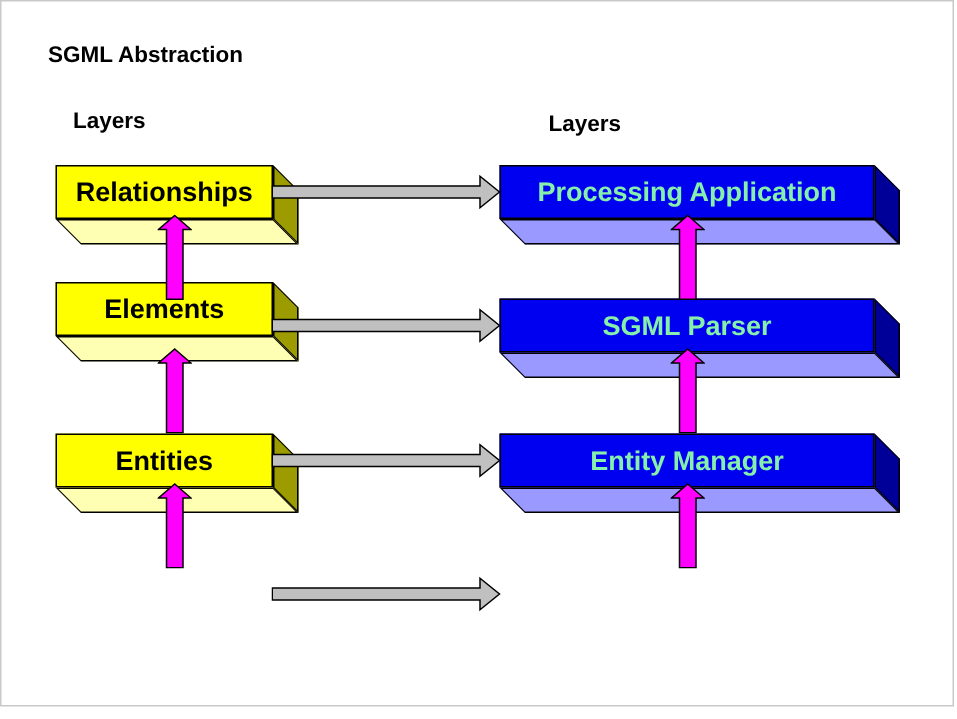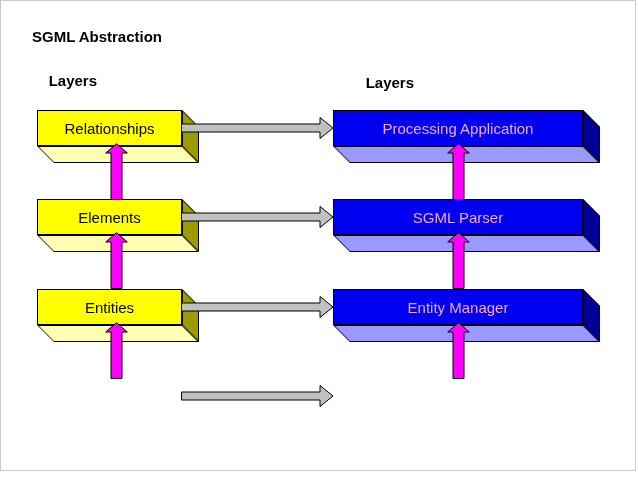--- a/index.html
+++ b/index.html
@@ -13,30 +13,30 @@
              color:#000; white-space:pre; }
   .heading-left  { left:32px;  top:26px; }
   .heading-right { left:349px; top:28px; }
 
   
   .box3d { position:absolute; width:145px; height:36px; }
   .box3d.wide { width:250px; }
   .face { position:absolute; border:1px solid #000; }
   .face-main { left:0; top:0; width:100%; height:100%; z-index:3;
                display:flex; align-items:center; justify-content:center;
-               font-weight:normal; font-size:15px; }
+               font-weight:bold; font-size:18px; }
   .face-right { left:100%; top:0; width:17px; height:100%; z-index:2;
                 transform:skewY(45deg); transform-origin:left top; }
   .face-bottom { left:0; top:100%; width:100%; height:17px; z-index:1;
                  transform:skewX(45deg); transform-origin:left top; }
 
   .yellow .face-main   { background:var(--yellow_main);   color:#000; }
   .yellow .face-right  { background:var(--yellow_side);  }
   .yellow .face-bottom { background:var(--yellow_bottom);}
-  .blue .face-main     { background:var(--blue_main);     color:#f9a8d4; }
+  .blue .face-main     { background:var(--blue_main);     color:#86efac; }
   .blue .face-right    { background:var(--blue_side);    }
   .blue .face-bottom   { background:var(--blue_bottom);  }
 
   .arrow { position:absolute; z-index:5; }
 </style>
 </head>
 <body>
 
 <div class="stage">
   <div class="frame"></div>
@@ -44,21 +44,21 @@
   <div class="heading heading-left"><span>SGML Abstraction</span><br>
     <span>Layers</span></div>
   <div class="heading heading-right"><br>
     <span>Layers</span></div>
 
   <div class="box3d yellow" style="left:37px; top:110px;">
     <div class="face face-bottom"></div>
     <div class="face face-right"></div>
     <div class="face face-main">Relationships</div>
   </div>
-  <div class="box3d yellow" style="left:37px; top:199px;">
+  <div class="box3d yellow" style="left:37px; top:188px;">
     <div class="face face-bottom"></div>
     <div class="face face-right"></div>
     <div class="face face-main">Elements</div>
   </div>
   <div class="box3d yellow" style="left:37px; top:289px;">
     <div class="face face-bottom"></div>
     <div class="face face-right"></div>
     <div class="face face-main">Entities</div>
   </div>
 

